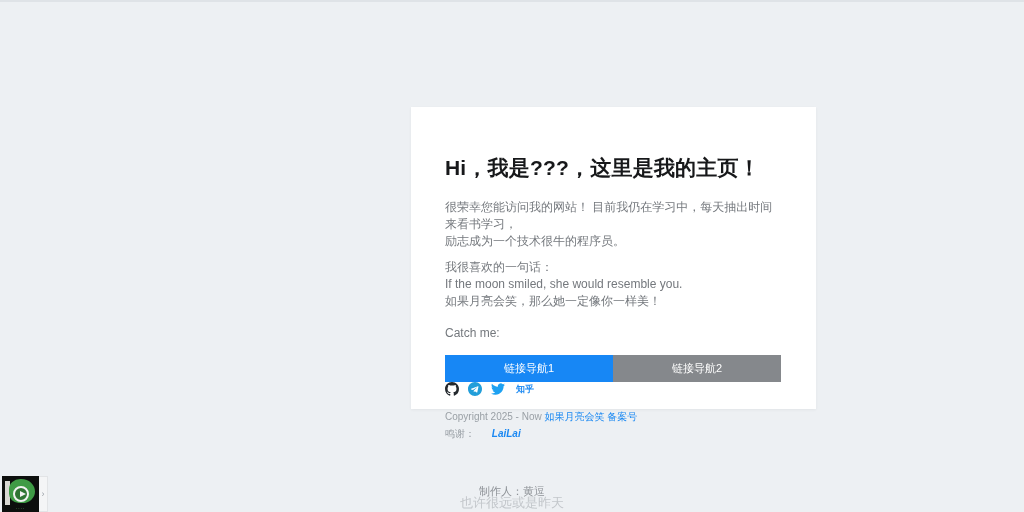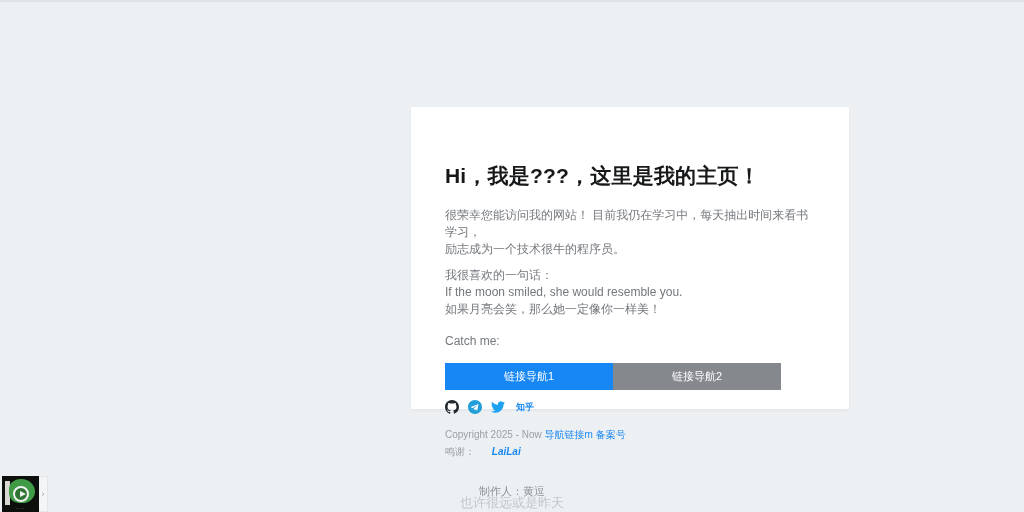--- a/index.html
+++ b/index.html
@@ -8,24 +8,24 @@
     background: #edf0f3;
     border-top: 2px solid #dfe3e7;
     font-family: "Liberation Sans", "DejaVu Sans", sans-serif;
     position: relative;
   }
 
   
   .card {
     position: absolute;
     left: 411px; top: 105px;
-    width: 438px; height: 302px;
+    width: 405px; height: 302px;
     background: #ffffff;
     box-shadow: 0 1px 3px rgba(0,0,0,0.05);
-    padding: 16px 34px;
+    padding: 8px 34px;
   }
   .card h1 {
     margin-top: 40px;
     font-size: 21px;
     line-height: 26px;
     color: #17181a;
     font-weight: bold;
     letter-spacing: 0.2px;
   }
   .card p { font-size: 12px; line-height: 17px; color: #74787d; }
@@ -40,21 +40,21 @@
     text-align: center;
     line-height: 27px;
     font-size: 11px;
     color: #ffffff;
     text-decoration: none;
     cursor: pointer;
   }
 
   .keep-eyes { margin-top: 16px; font-size: 12px; font-weight: bold; color: #2f3338; }
 
-  .social-row { margin-top: 10px; display: flex; align-items: center; }
+  .social-row { display: flex; align-items: center; }
   .social-row a { display: inline-flex; align-items: center; margin-right: 9px; cursor: pointer; }
   .social-row svg { width: 14px; height: 14px; display: block; }
   .icon-github  { fill: #24292e; }
   .icon-telegram{ fill: #229ed9; }
   .icon-twitter { fill: #1da1f2; }
   .zhihu-link { font-size: 9px; color: #1a88f2; text-decoration: none; margin-left: 2px; font-weight: bold; }
 
   .copyright { margin-top: 14px; font-size: 10px; color: #9aa0a6; }
   .copyright a { color: #1a88f2; text-decoration: none; cursor: pointer; }
   .thanks { margin-top: 3px; font-size: 10px; color: #9aa0a6; }
@@ -172,21 +172,21 @@
     <a>
       <svg class="icon-twitter" viewBox="0 0 24 24">
         <path d="M23.953 4.57a10 10 0 0 1-2.825.775 4.958 4.958 0 0 0 2.163-2.723c-.951.555-2.005.959-3.127 1.184a4.92 4.92 0 0 0-8.384 4.482C7.69 8.095 4.067 6.13 1.64 3.162a4.822 4.822 0 0 0-.666 2.475c0 1.71.87 3.213 2.188 4.096a4.904 4.904 0 0 1-2.228-.616v.06a4.923 4.923 0 0 0 3.946 4.827 4.996 4.996 0 0 1-2.212.085 4.936 4.936 0 0 0 4.604 3.417 9.867 9.867 0 0 1-6.102 2.105c-.39 0-.779-.023-1.17-.067a13.995 13.995 0 0 0 7.557 2.209c9.053 0 13.998-7.496 13.998-13.985 0-.21 0-.42-.015-.63A9.935 9.935 0 0 0 24 4.59z"></path>
       </svg>
     </a>
     <a class="zhihu-link">知乎</a>
   </div>
 
   <div class="copyright">
     <span>Copyright 2025 - Now </span>
-    <a>导航链接m</a>
+    <a>如果月亮会笑</a>
     <a>备案号</a>
   </div>
 
   <div class="thanks">
     <span>鸣谢：</span>
     <a>LaiLai</a>
   </div>
 
 </div>
 

